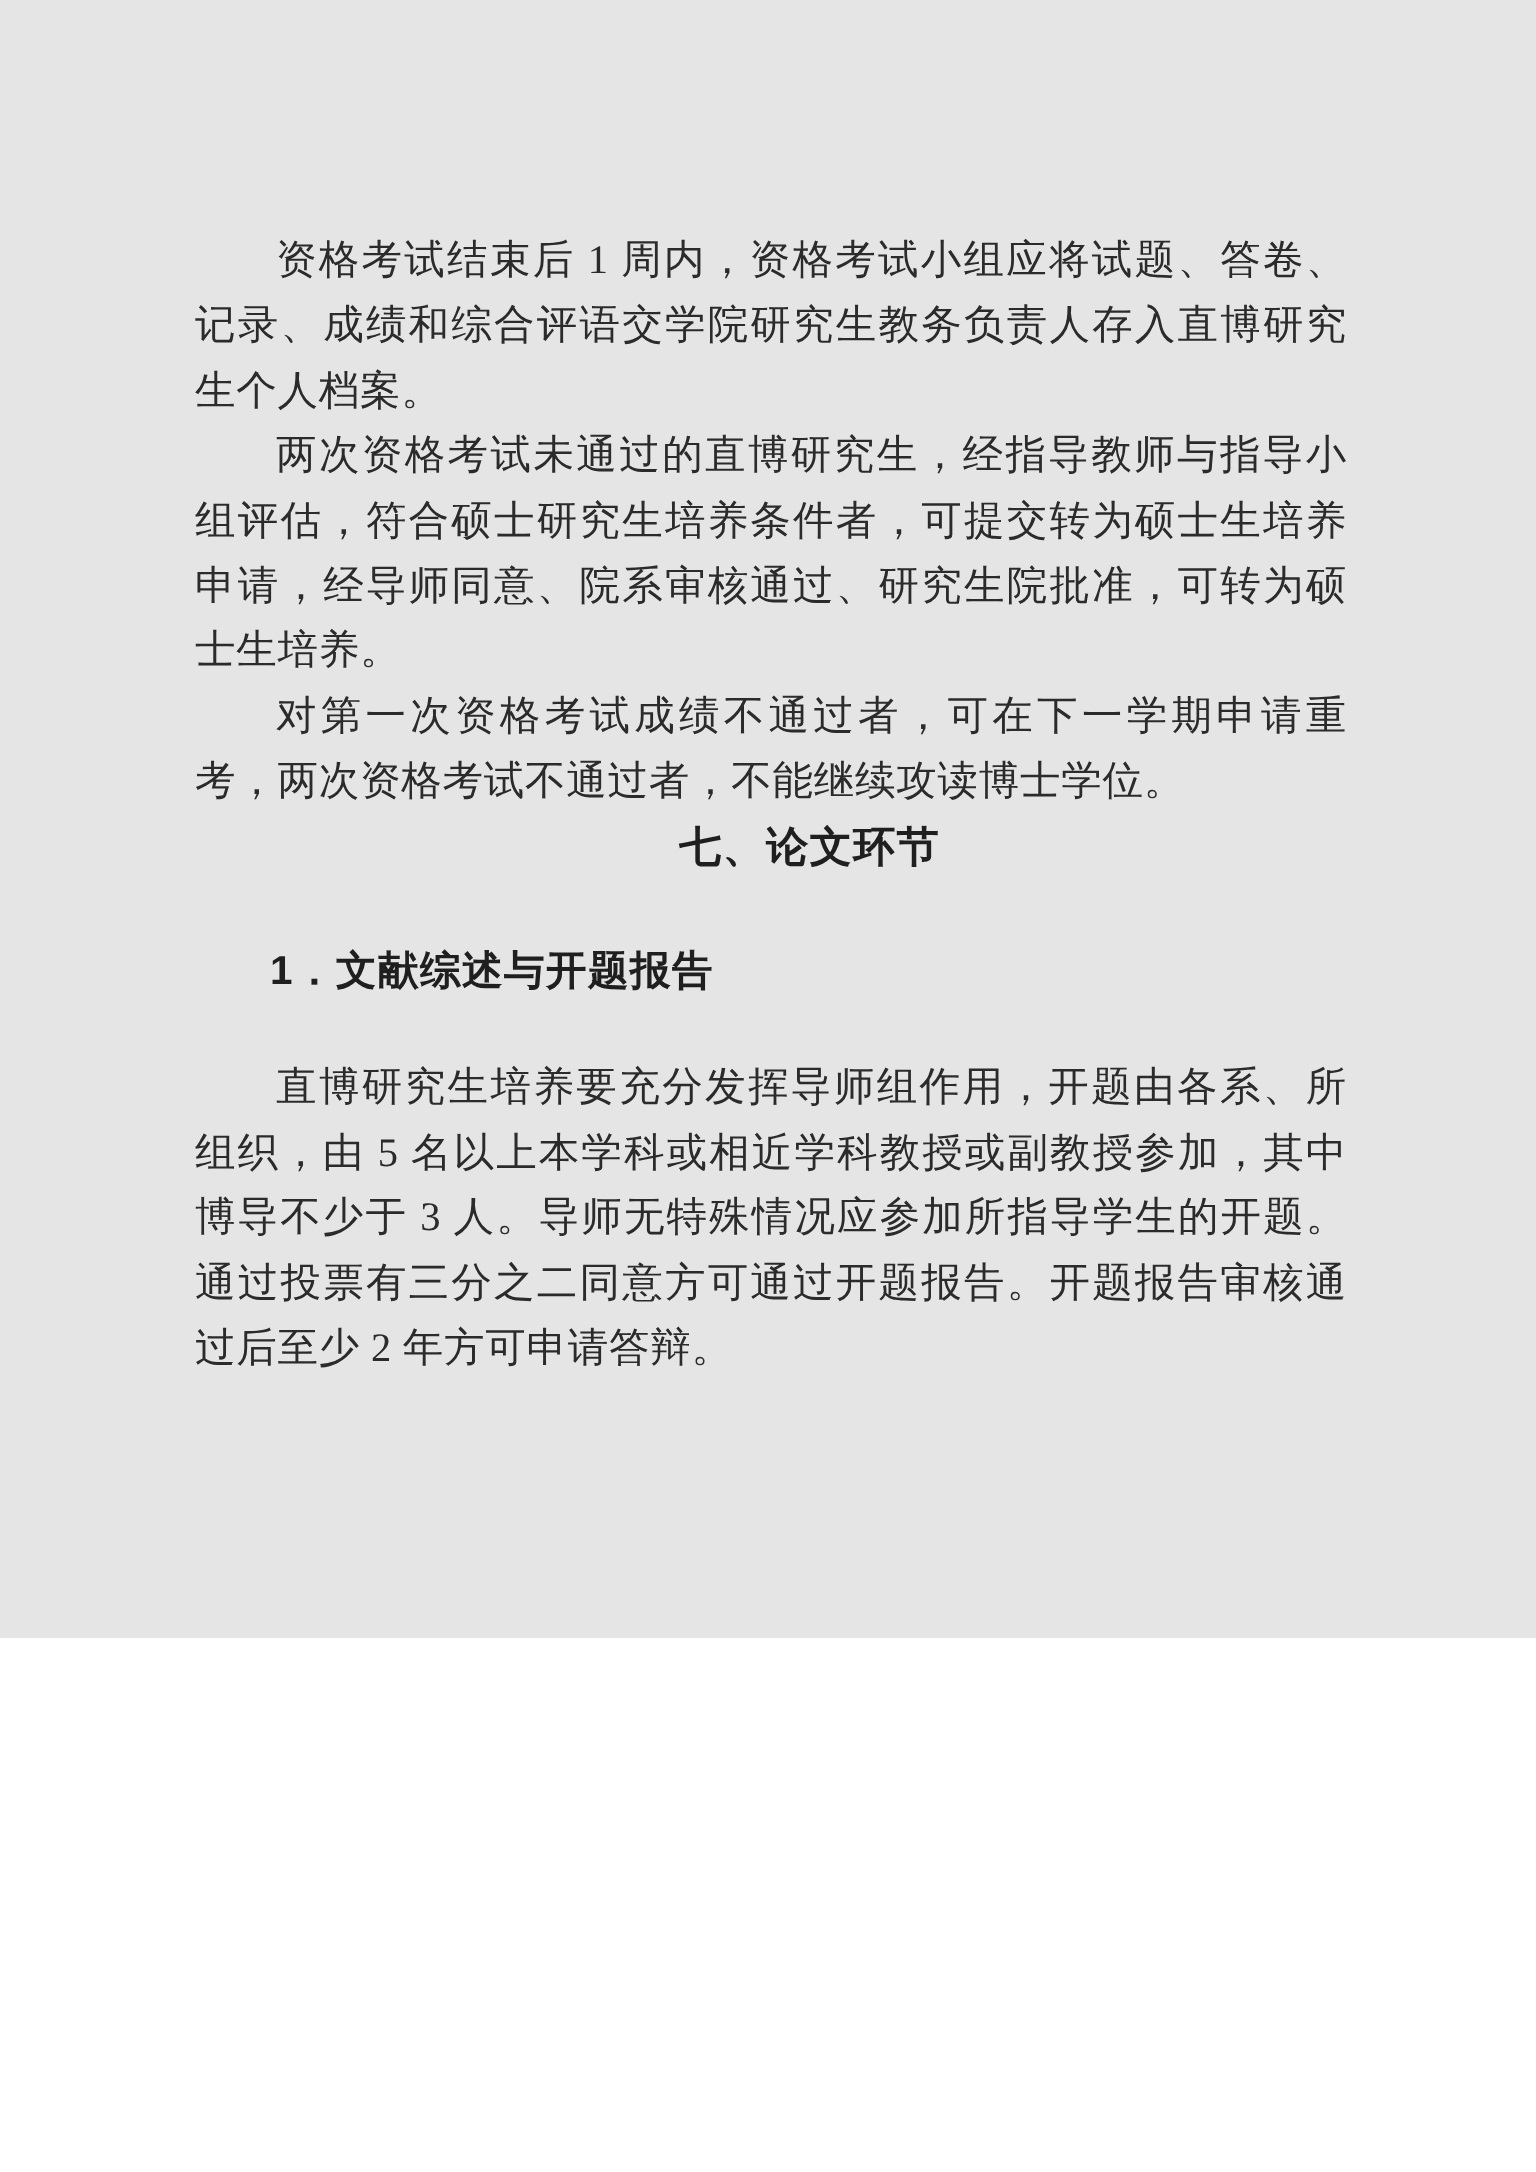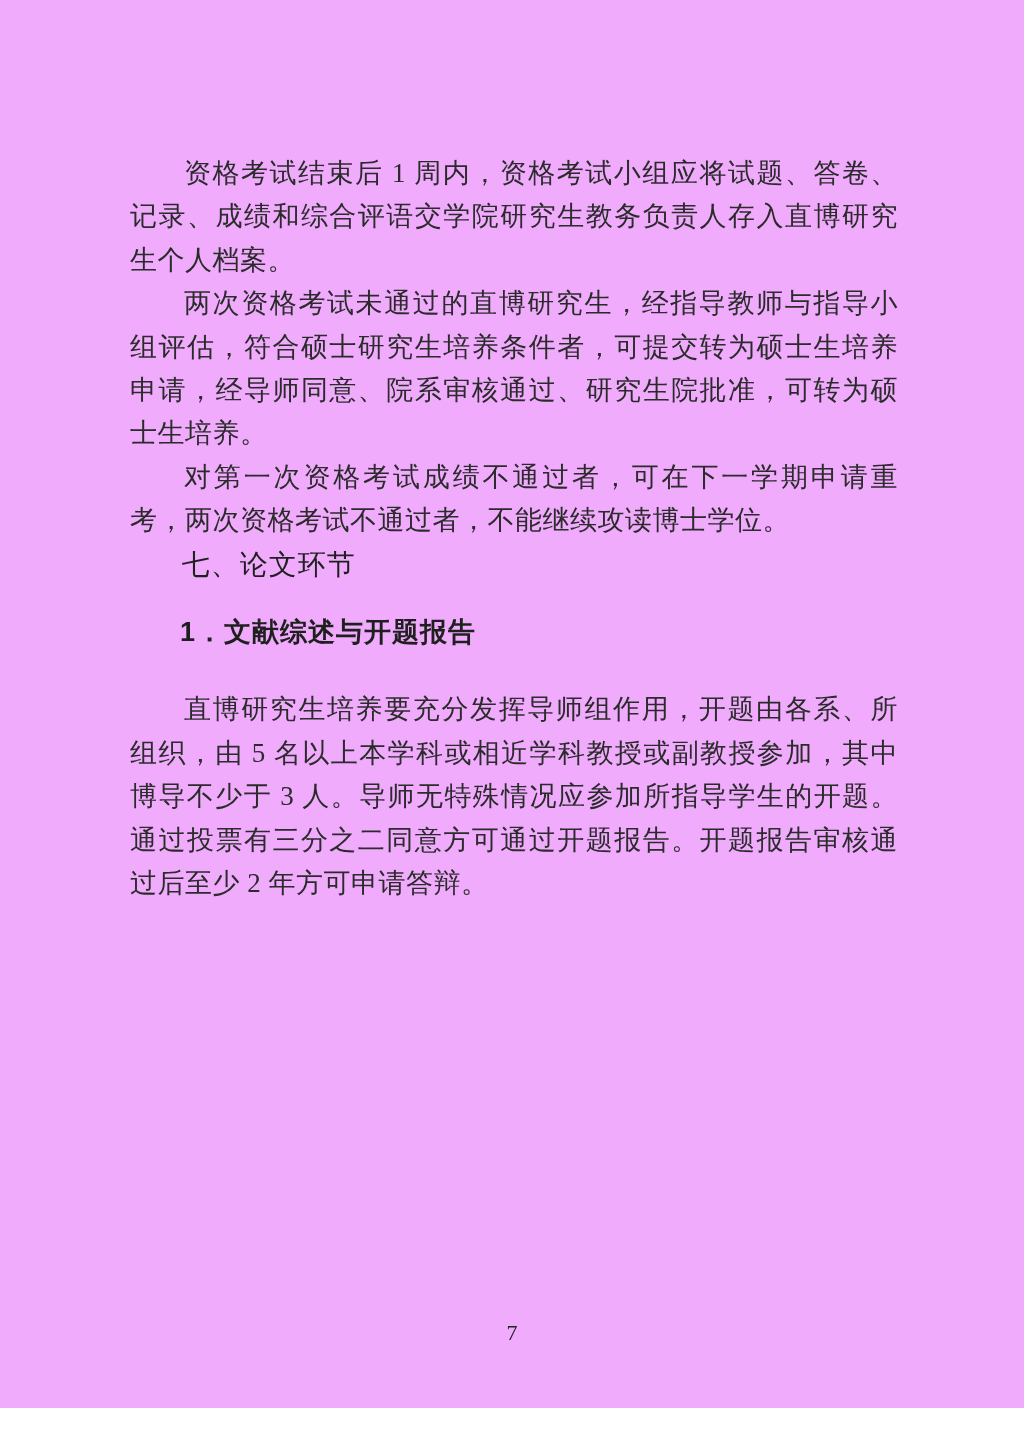--- a/index.html
+++ b/index.html
@@ -2,22 +2,22 @@
 <html><head>
 <meta charset="utf-8">
 <style>
   * { margin: 0; padding: 0; box-sizing: border-box; }
   html, body { background: #ffffff; }
   body { width: 1024px; }
 
   .page {
     position: relative;
     width: 1024px;
-    height: 1408px;
-    background: #f0abfc;
+    height: 1092px;
+    background: #e5e5e5;
     overflow: hidden;
     font-family: "Liberation Serif", serif;
   }
 
   .content {
     position: absolute;
     left: 130px;
     top: 152px;
     width: 768px;
   }
@@ -28,37 +28,38 @@
     color: #2b2b2b;
     text-align: justify;
     text-justify: inter-ideograph;
     text-indent: 2em;
     letter-spacing: 0.5px;
     word-break: break-all;
   }
 
   .heading-section {
     font-family: "Liberation Sans", sans-serif;
-    font-weight: normal;
+    font-weight: bold;
     font-size: 28px;
     line-height: 43.4px;
     color: #1f1f1f;
     text-indent: 1.85em;
     letter-spacing: 1px;
+    text-align: center;
   }
 
   .heading-sub {
     font-family: "Liberation Sans", sans-serif;
     font-weight: bold;
     font-size: 27px;
     line-height: 43.4px;
     color: #1f1f1f;
     text-indent: 1.85em;
     letter-spacing: 1px;
-    margin-top: 25px;
+    margin-top: 40px;
     margin-bottom: 34px;
   }
 
   .page-number {
     position: absolute;
     top: 1318px;
     left: 0;
     width: 100%;
     text-align: center;
     font-size: 22px;

